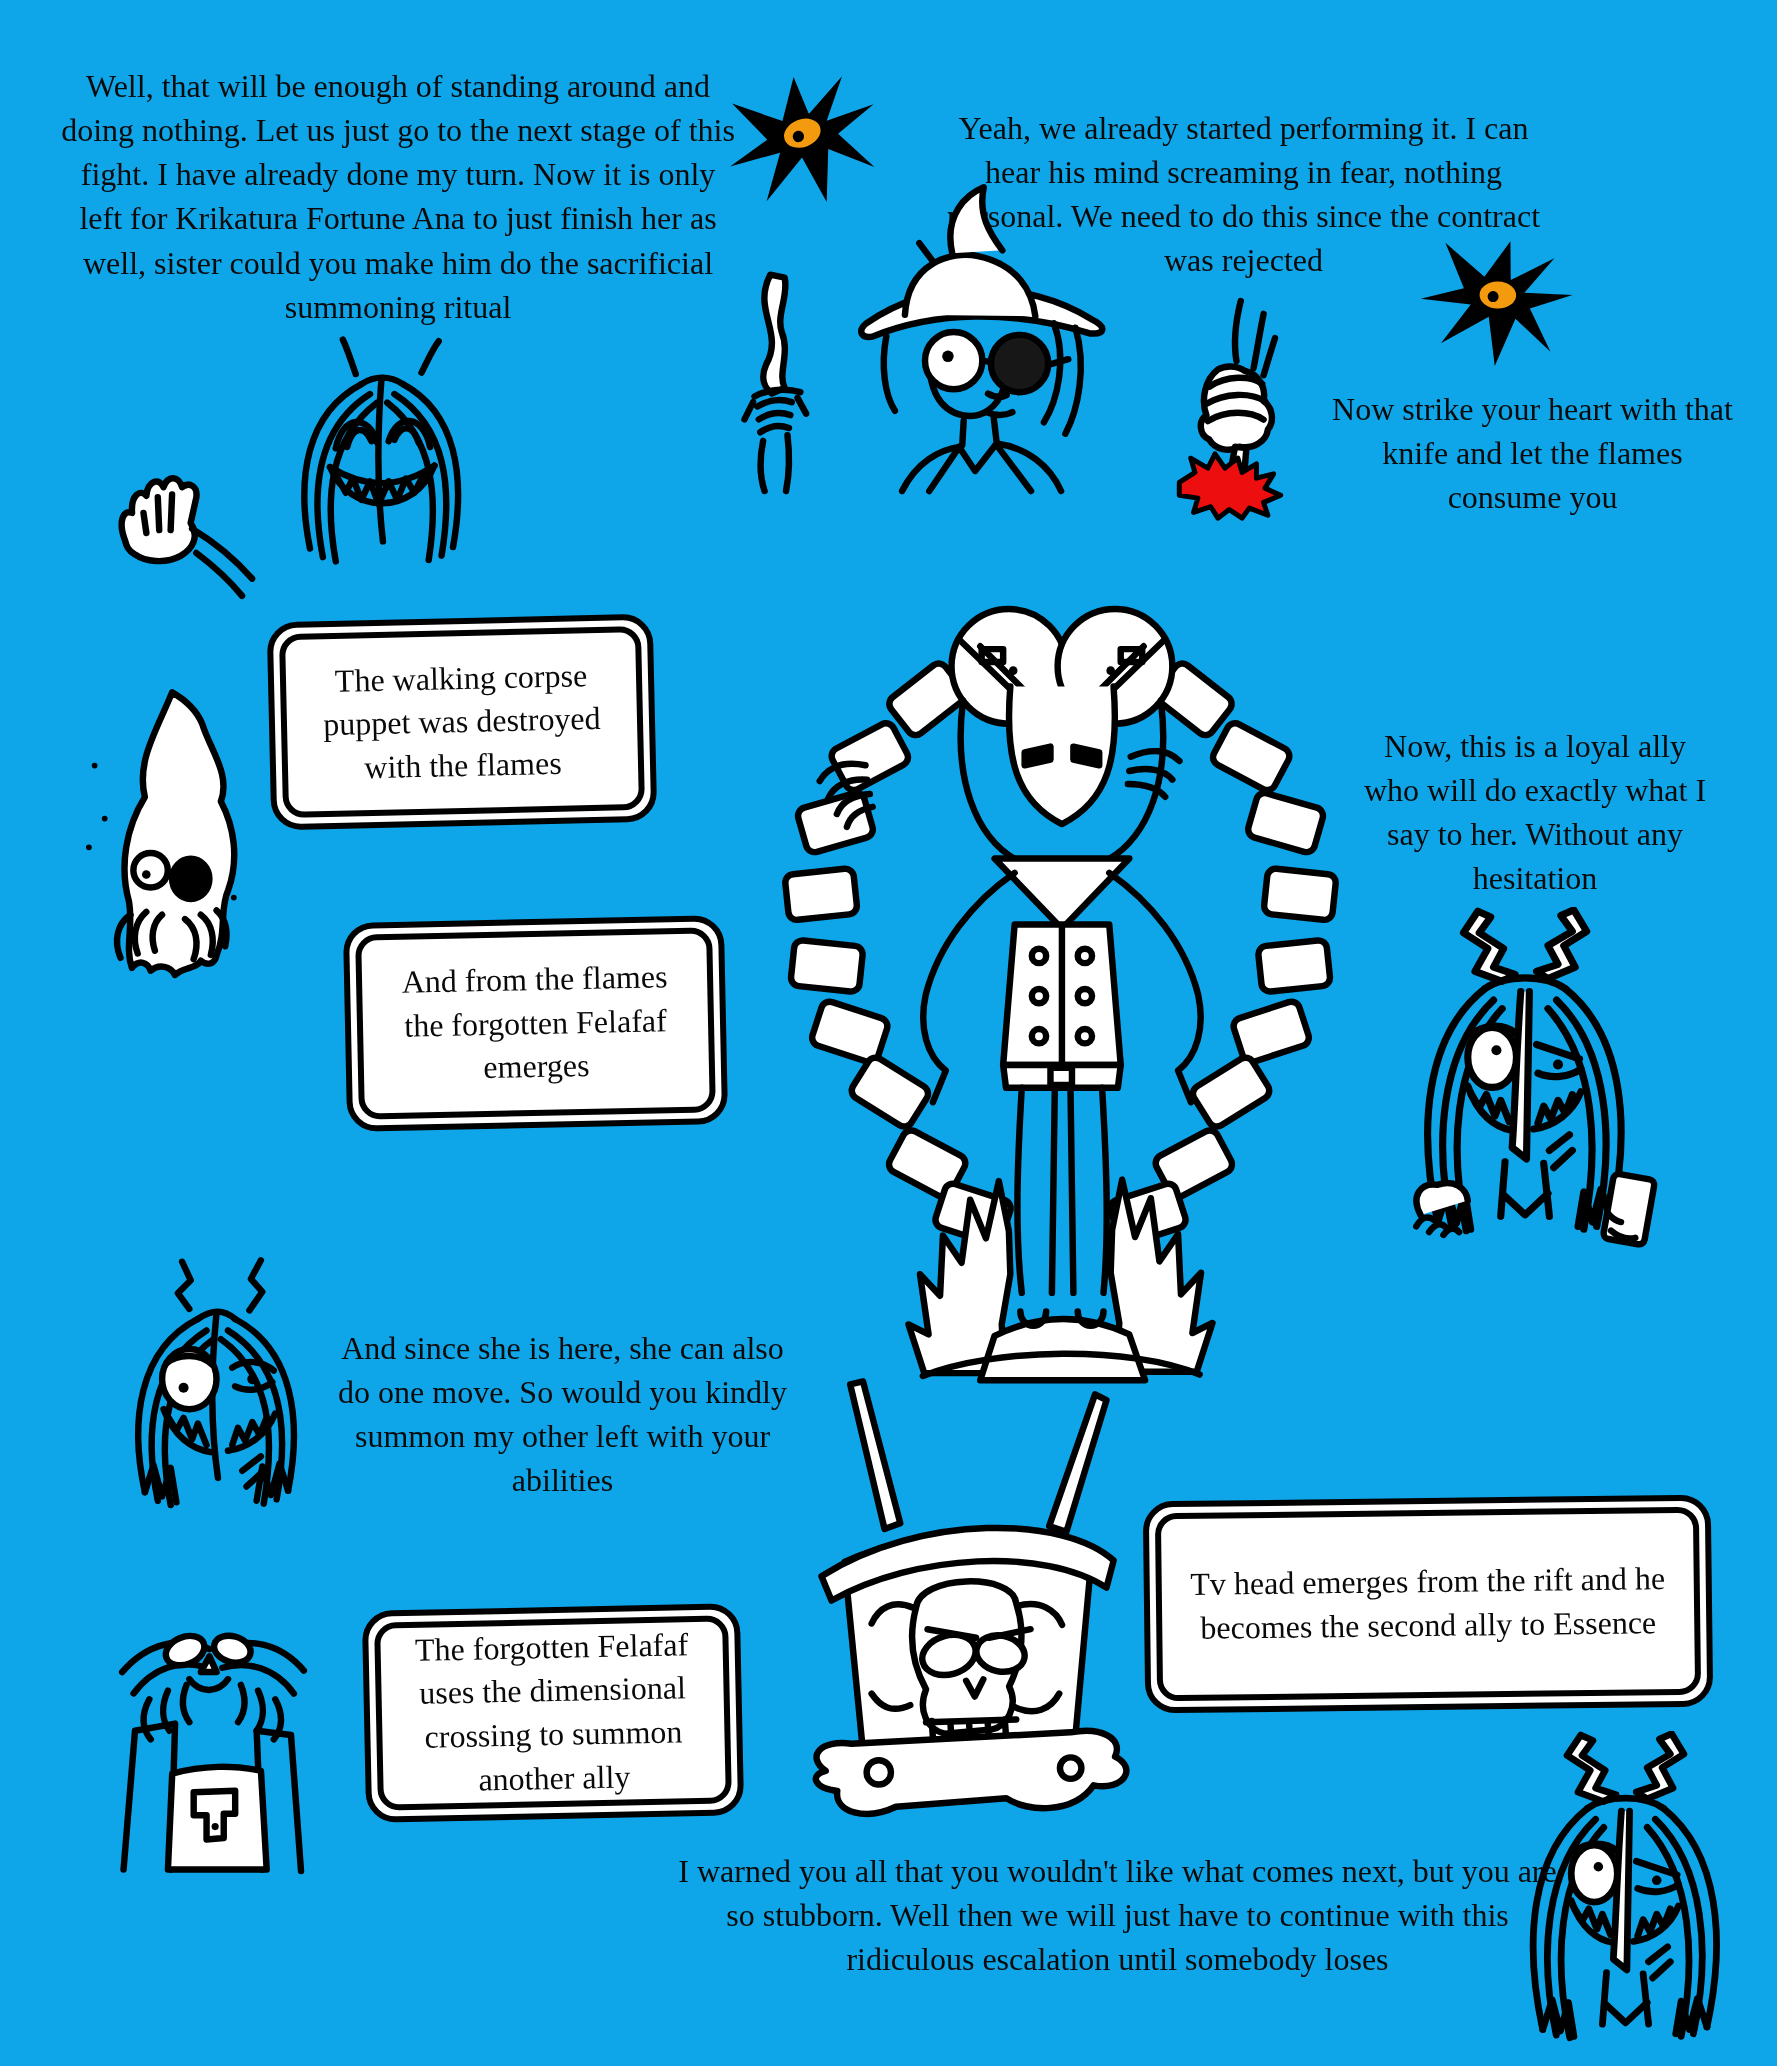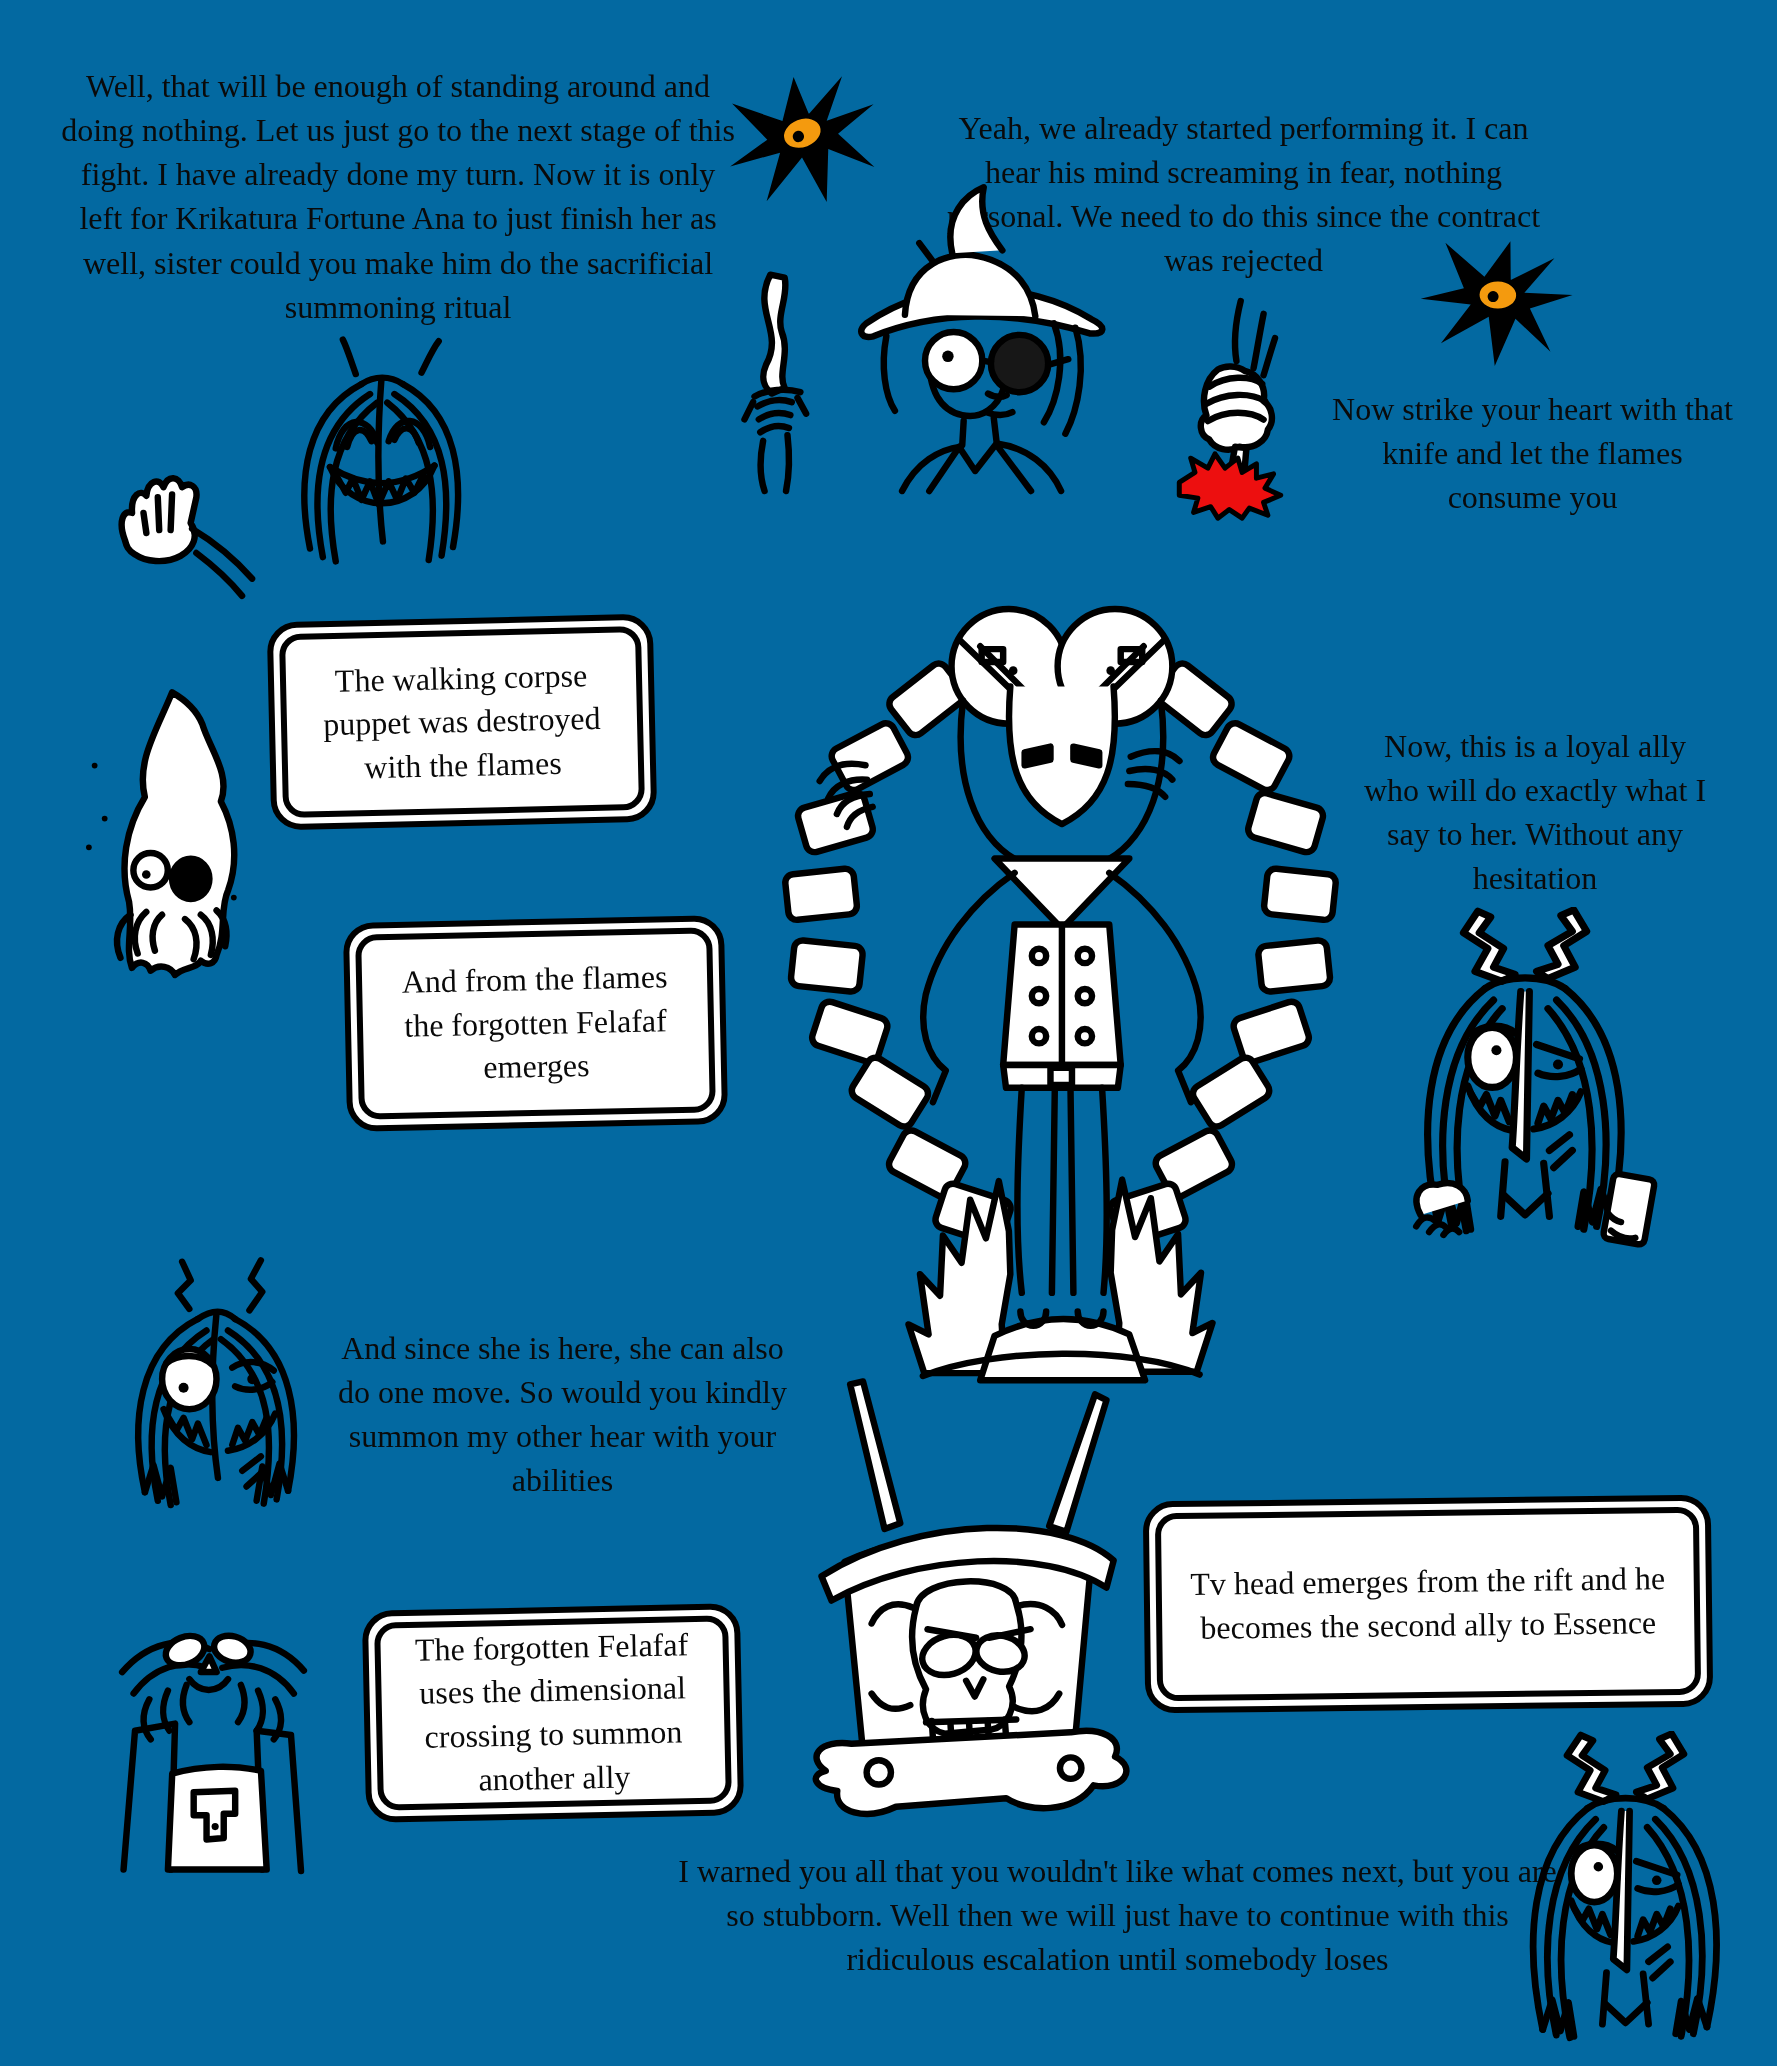--- a/index.html
+++ b/index.html
@@ -1,19 +1,19 @@
 <!DOCTYPE html>
 <html style="font-size:11.5px"><head>
 <meta charset="utf-8">
 <style>
   html,body{margin:0;padding:0;background:#ffffff;}
   #page{
     position:relative;
     width:1777px;height:2066px;
-    background:#0369a1;
+    background:#0ea5e9;
     font-family:"Liberation Serif", serif;
     color:#0a0a0a;
     overflow:hidden;
   }
   .speech{
     position:absolute;
     text-align:center;
     font-size:32px;
     line-height:1.38;
   }
@@ -86,21 +86,21 @@
   </svg>
 
   <div class="speech" style="left:61px;top:64px;width:674px;">Well, that will be enough of standing around and doing nothing. Let us just go to the next stage of this fight. I have already done my turn. Now it is only left for Krikatura Fortune Ana to just finish her as well, sister could you make him do the sacrificial summoning ritual</div>
 
   <div class="speech" style="left:939px;top:106px;width:609px;">Yeah, we already started performing it. I can hear his mind screaming in fear, nothing personal. We need to do this since the contract was rejected</div>
 
   <div class="speech" style="left:1286px;top:387px;width:405px;margin-left:44px;">Now strike your heart with that knife and let the flames consume you</div>
 
   <div class="speech" style="left:1354px;top:724px;width:362px;">Now, this is a loyal ally who will do exactly what I say to her. Without any hesitation</div>
 
-  <div class="speech" style="left:326px;top:1326px;width:473px;">And since she is here, she can also do one move. So would you kindly summon my other hear with your abilities</div>
+  <div class="speech" style="left:326px;top:1326px;width:473px;">And since she is here, she can also do one move. So would you kindly summon my other left with your abilities</div>
 
   <div class="speech" style="left:656px;top:1849px;width:889px;margin-left:17px;">I warned you all that you wouldn't like what comes next, but you are so stubborn. Well then we will just have to continue with this ridiculous escalation until somebody loses</div>
 
   <div class="cap-box" style="left:269px;top:618px;width:386px;height:208px;transform:rotate(-1.3deg);">
     <div class="cap-inner">The walking corpse puppet was destroyed with the flames</div>
   </div>
 
   <div class="cap-box" style="left:345px;top:919px;width:381px;height:209px;transform:rotate(-1.2deg);">
     <div class="cap-inner">And from the flames the forgotten Felafaf emerges</div>
   </div>

